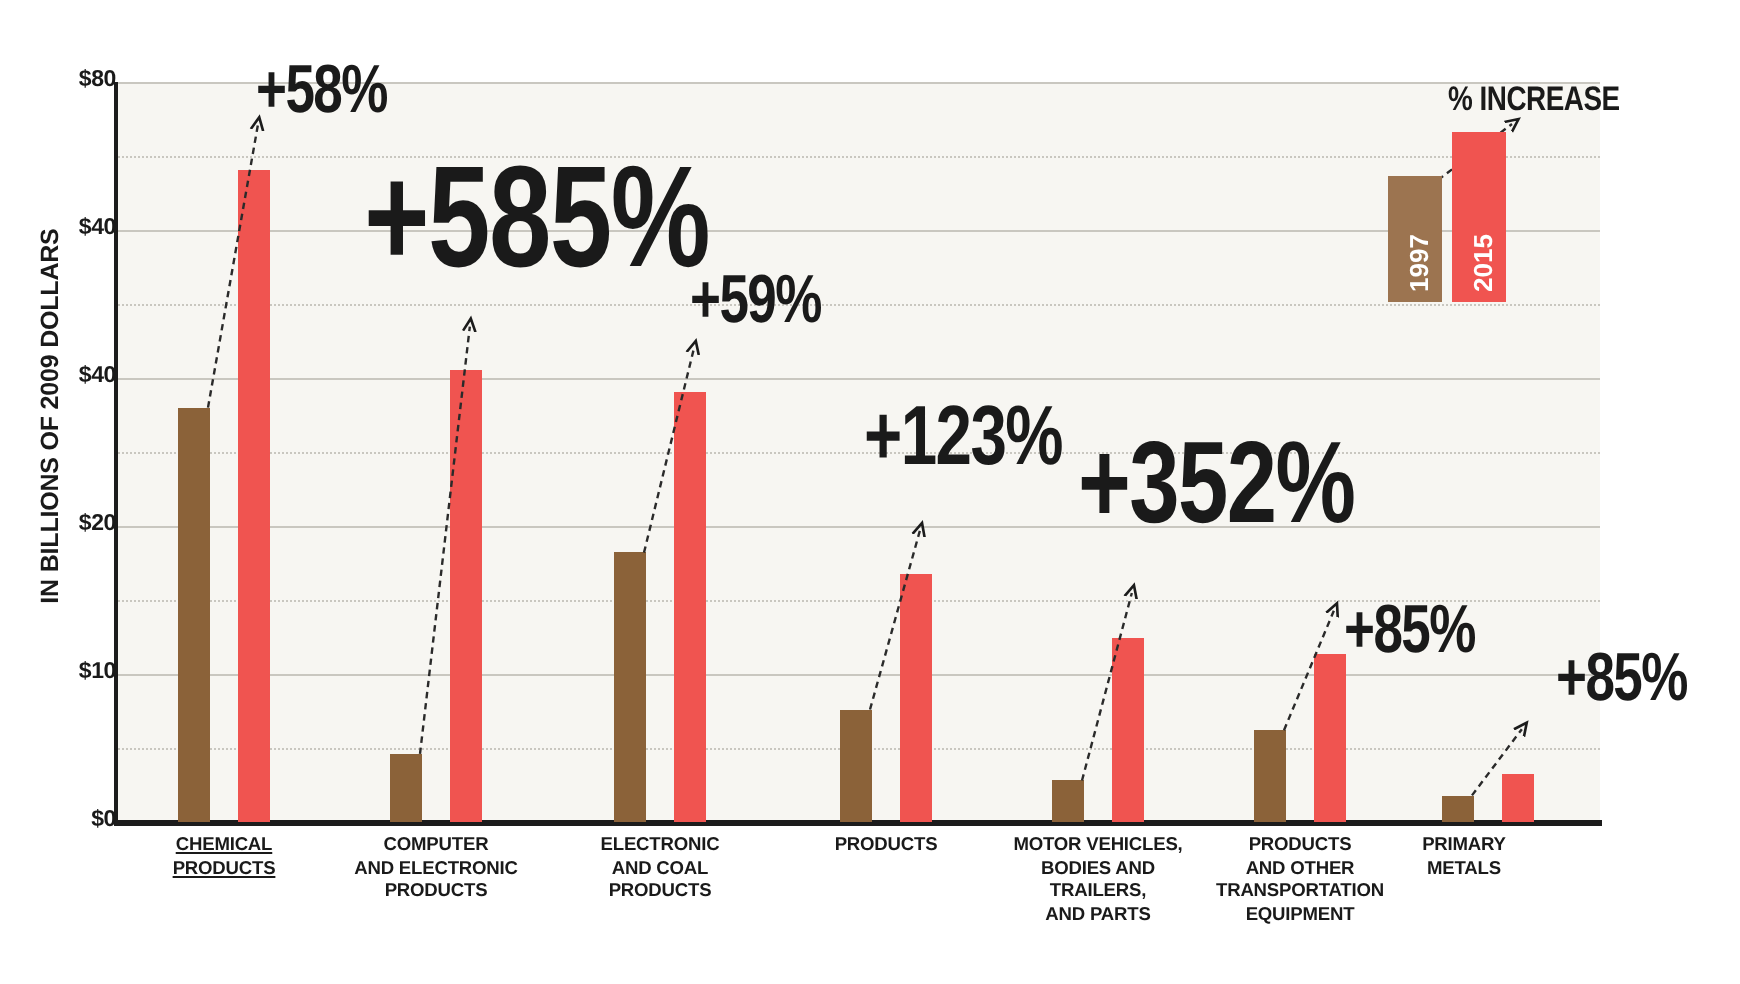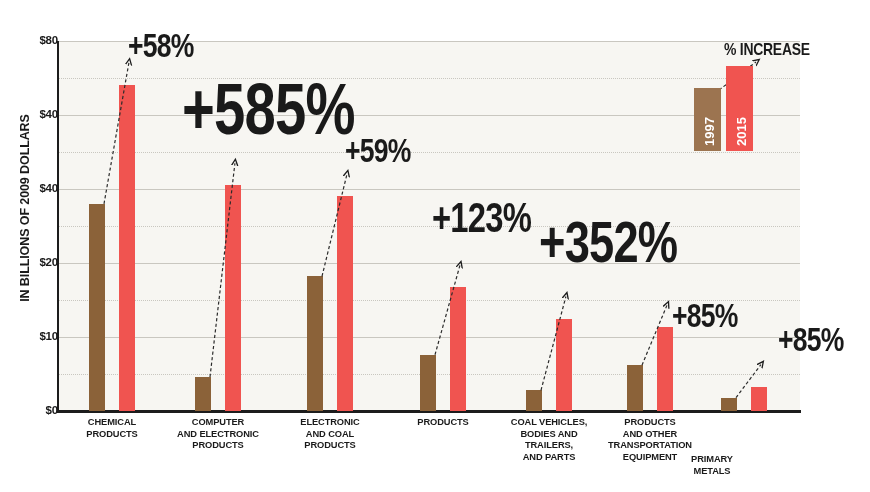--- a/index.html
+++ b/index.html
@@ -203,50 +203,50 @@
       <div class="bar y2015" style="left: 450px; width: 16px; top: 287.42px; height: 123.58px; bottom: auto;"></div>
       <div class="bar y1997" style="left: 526px; width: 16px; top: 390.28px; height: 20.72px; bottom: auto;"></div>
       <div class="bar y2015" style="left: 556px; width: 16px; top: 318.5px; height: 92.5px; bottom: auto;"></div>
       <div class="bar y1997" style="left: 627px; width: 16px; top: 365.12px; height: 45.88px; bottom: auto;"></div>
       <div class="bar y2015" style="left: 657px; width: 16px; top: 327.38px; height: 83.62px; bottom: auto;"></div>
       <div class="bar y1997" style="left: 721px; width: 16px; top: 397.68px; height: 13.32px; bottom: auto;"></div>
       <div class="bar y2015" style="left: 751px; width: 16px; top: 386.58px; height: 24.42px; bottom: auto;"></div>
     </div>
 
   <div id="cats-host">
-      <div class="cat-label" style="left: 52px; width: 120px;">
+      <div class="cat-label" style="left: 52px; width: 120px; text-decoration: underline;">
         <div>CHEMICAL</div>
         <div>PRODUCTS</div>
       </div>
       <div class="cat-label" style="left: 158px; width: 120px;">
         <div>COMPUTER</div>
         <div>AND ELECTRONIC</div>
         <div>PRODUCTS</div>
       </div>
       <div class="cat-label" style="left: 270px; width: 120px;">
         <div>ELECTRONIC</div>
         <div>AND COAL</div>
         <div>PRODUCTS</div>
       </div>
       <div class="cat-label" style="left: 383px; width: 120px;">
         <div>PRODUCTS</div>
       </div>
       <div class="cat-label" style="left: 489px; width: 120px;">
-        <div>COAL VEHICLES,</div>
+        <div>MOTOR VEHICLES,</div>
         <div>BODIES AND</div>
         <div>TRAILERS,</div>
         <div>AND PARTS</div>
       </div>
       <div class="cat-label" style="left: 590px; width: 120px;">
         <div>PRODUCTS</div>
         <div>AND OTHER</div>
         <div>TRANSPORTATION</div>
         <div>EQUIPMENT</div>
       </div>
-      <div class="cat-label" style="left: 652px; width: 120px; margin-top: 37px;">
+      <div class="cat-label" style="left: 672px; width: 120px;">
         <div>PRIMARY</div>
         <div>METALS</div>
       </div>
     </div>
 
   <div id="pcts-host">
       <div class="pct-label" style="left: 128px; top: 28px; font-size: 34px; line-height: 35.7px;">+58%</div>
       <div class="pct-label" style="left: 182px; top: 72px; font-size: 72px; line-height: 75.6px;">+585%</div>
       <div class="pct-label" style="left: 345px; top: 133px; font-size: 34px; line-height: 35.7px;">+59%</div>
       <div class="pct-label" style="left: 432px; top: 196px; font-size: 42px; line-height: 44.1px;">+123%</div>

